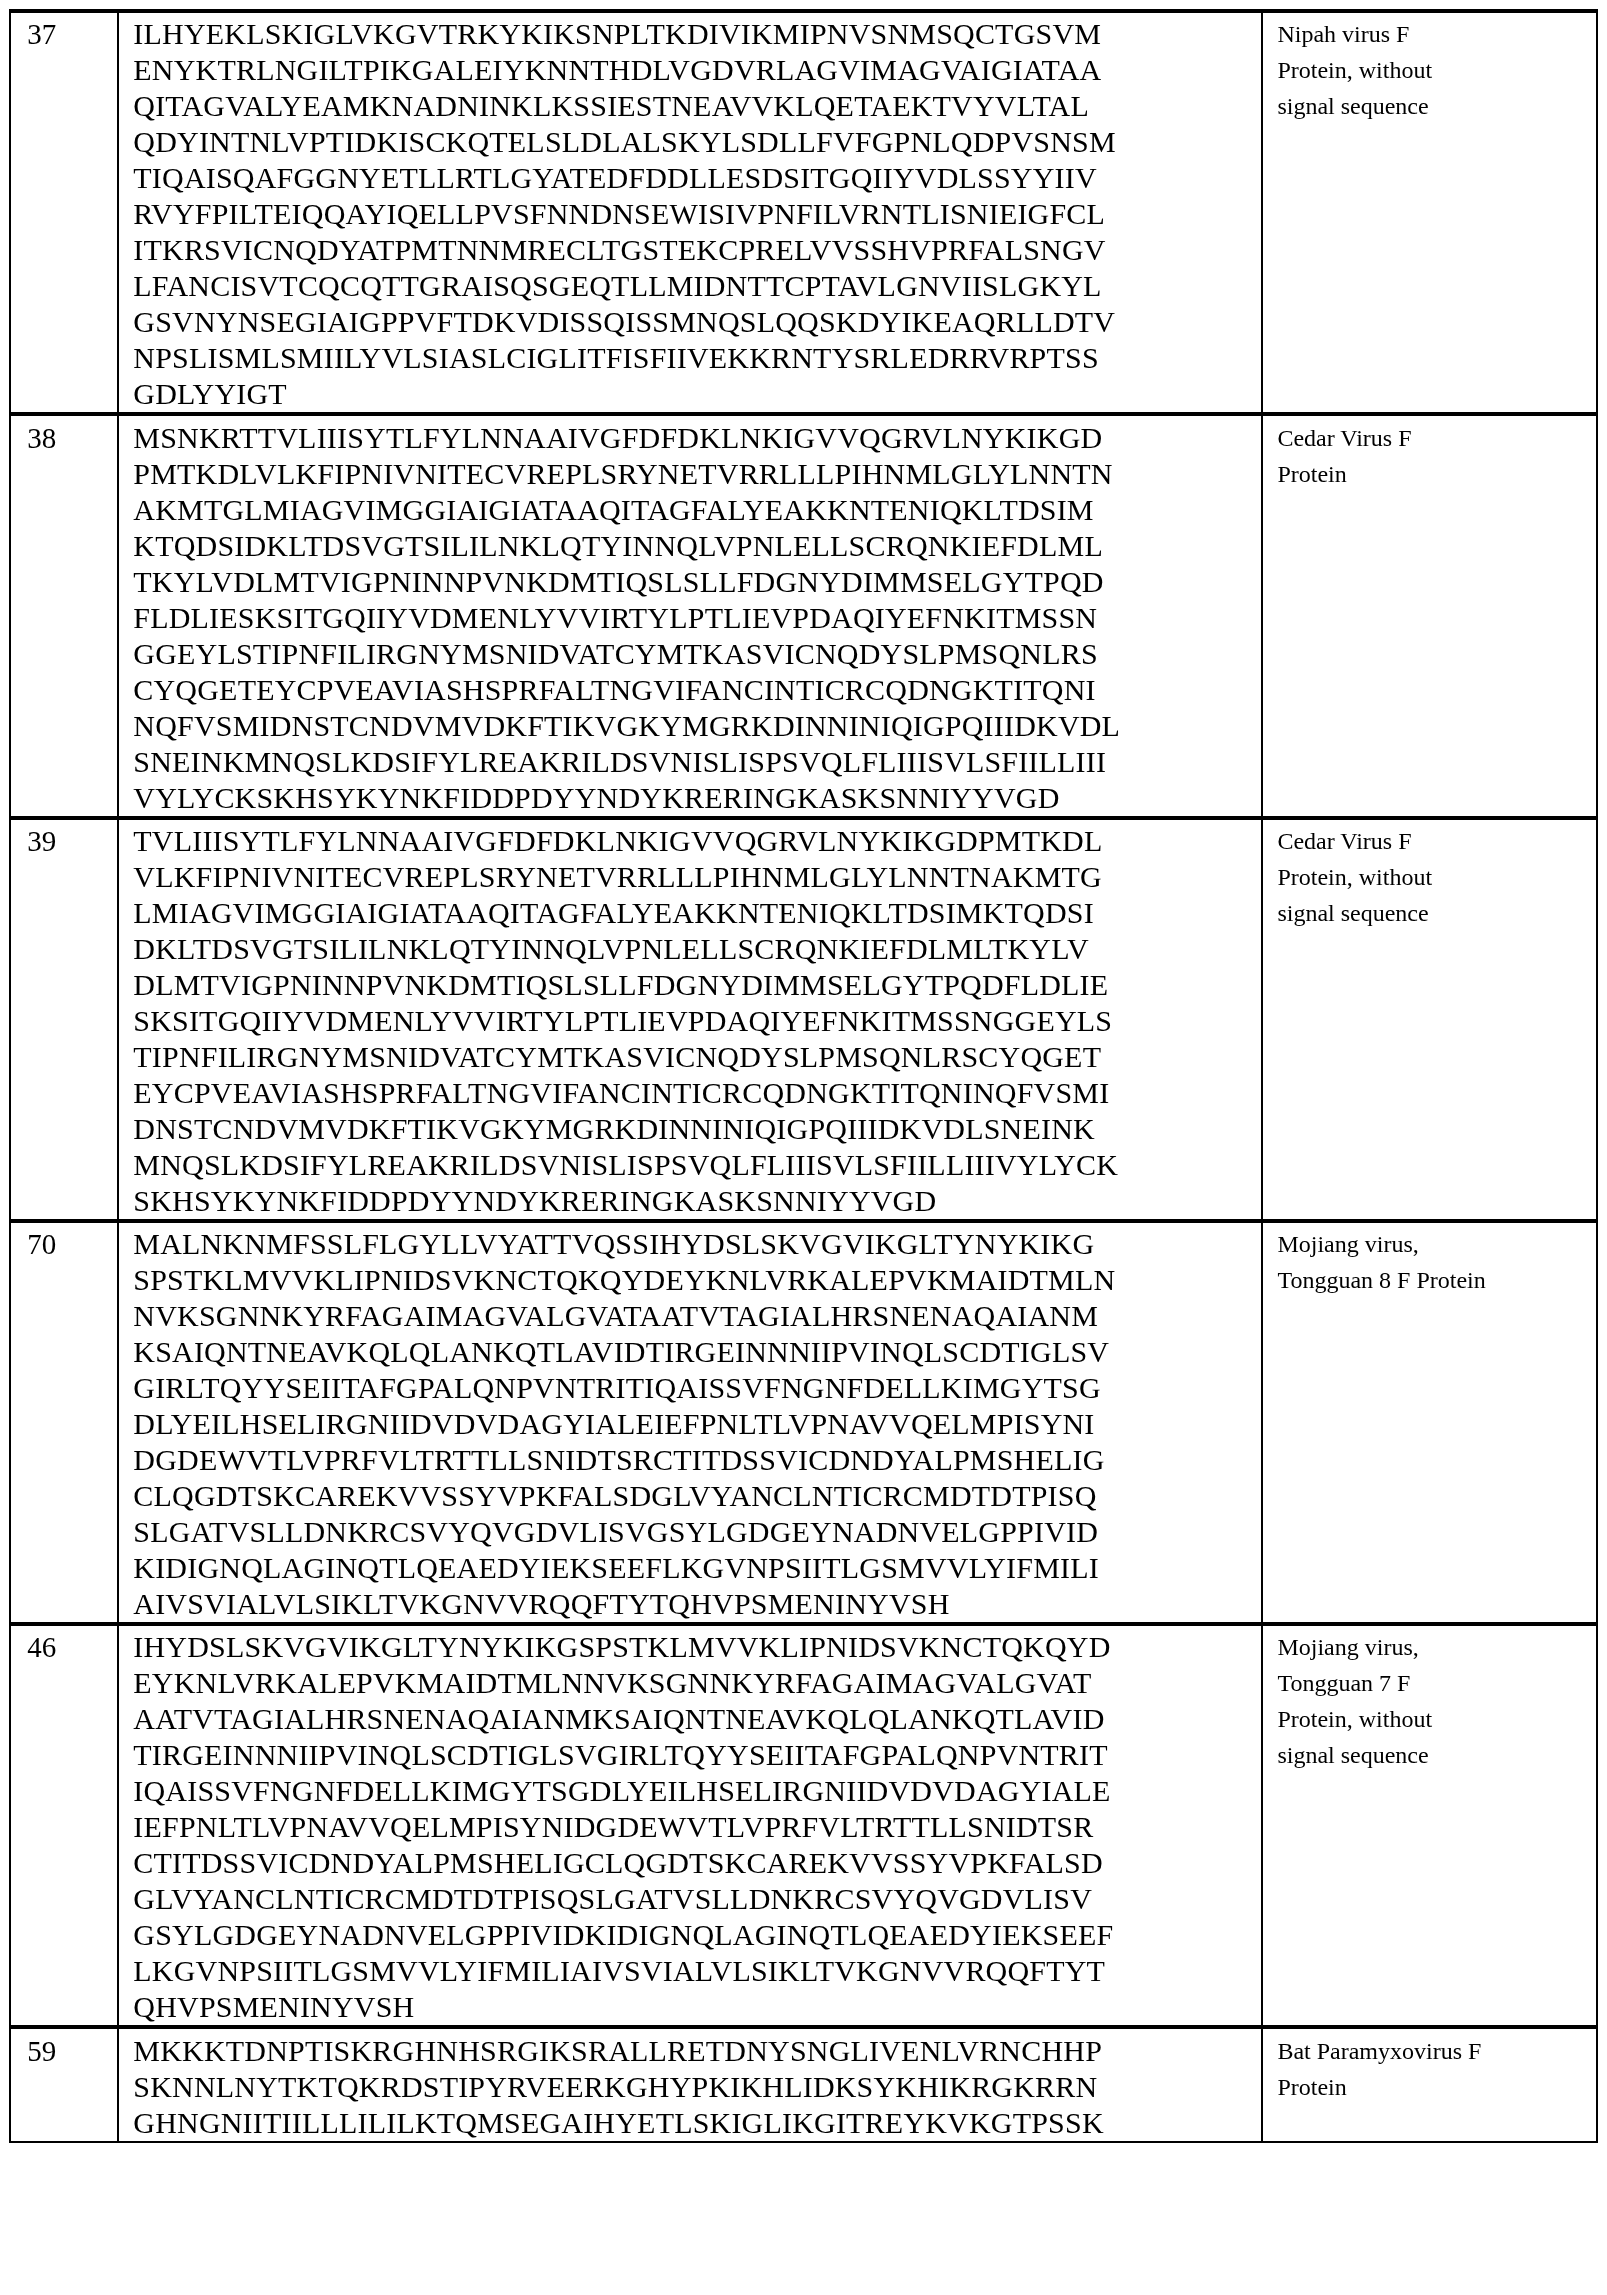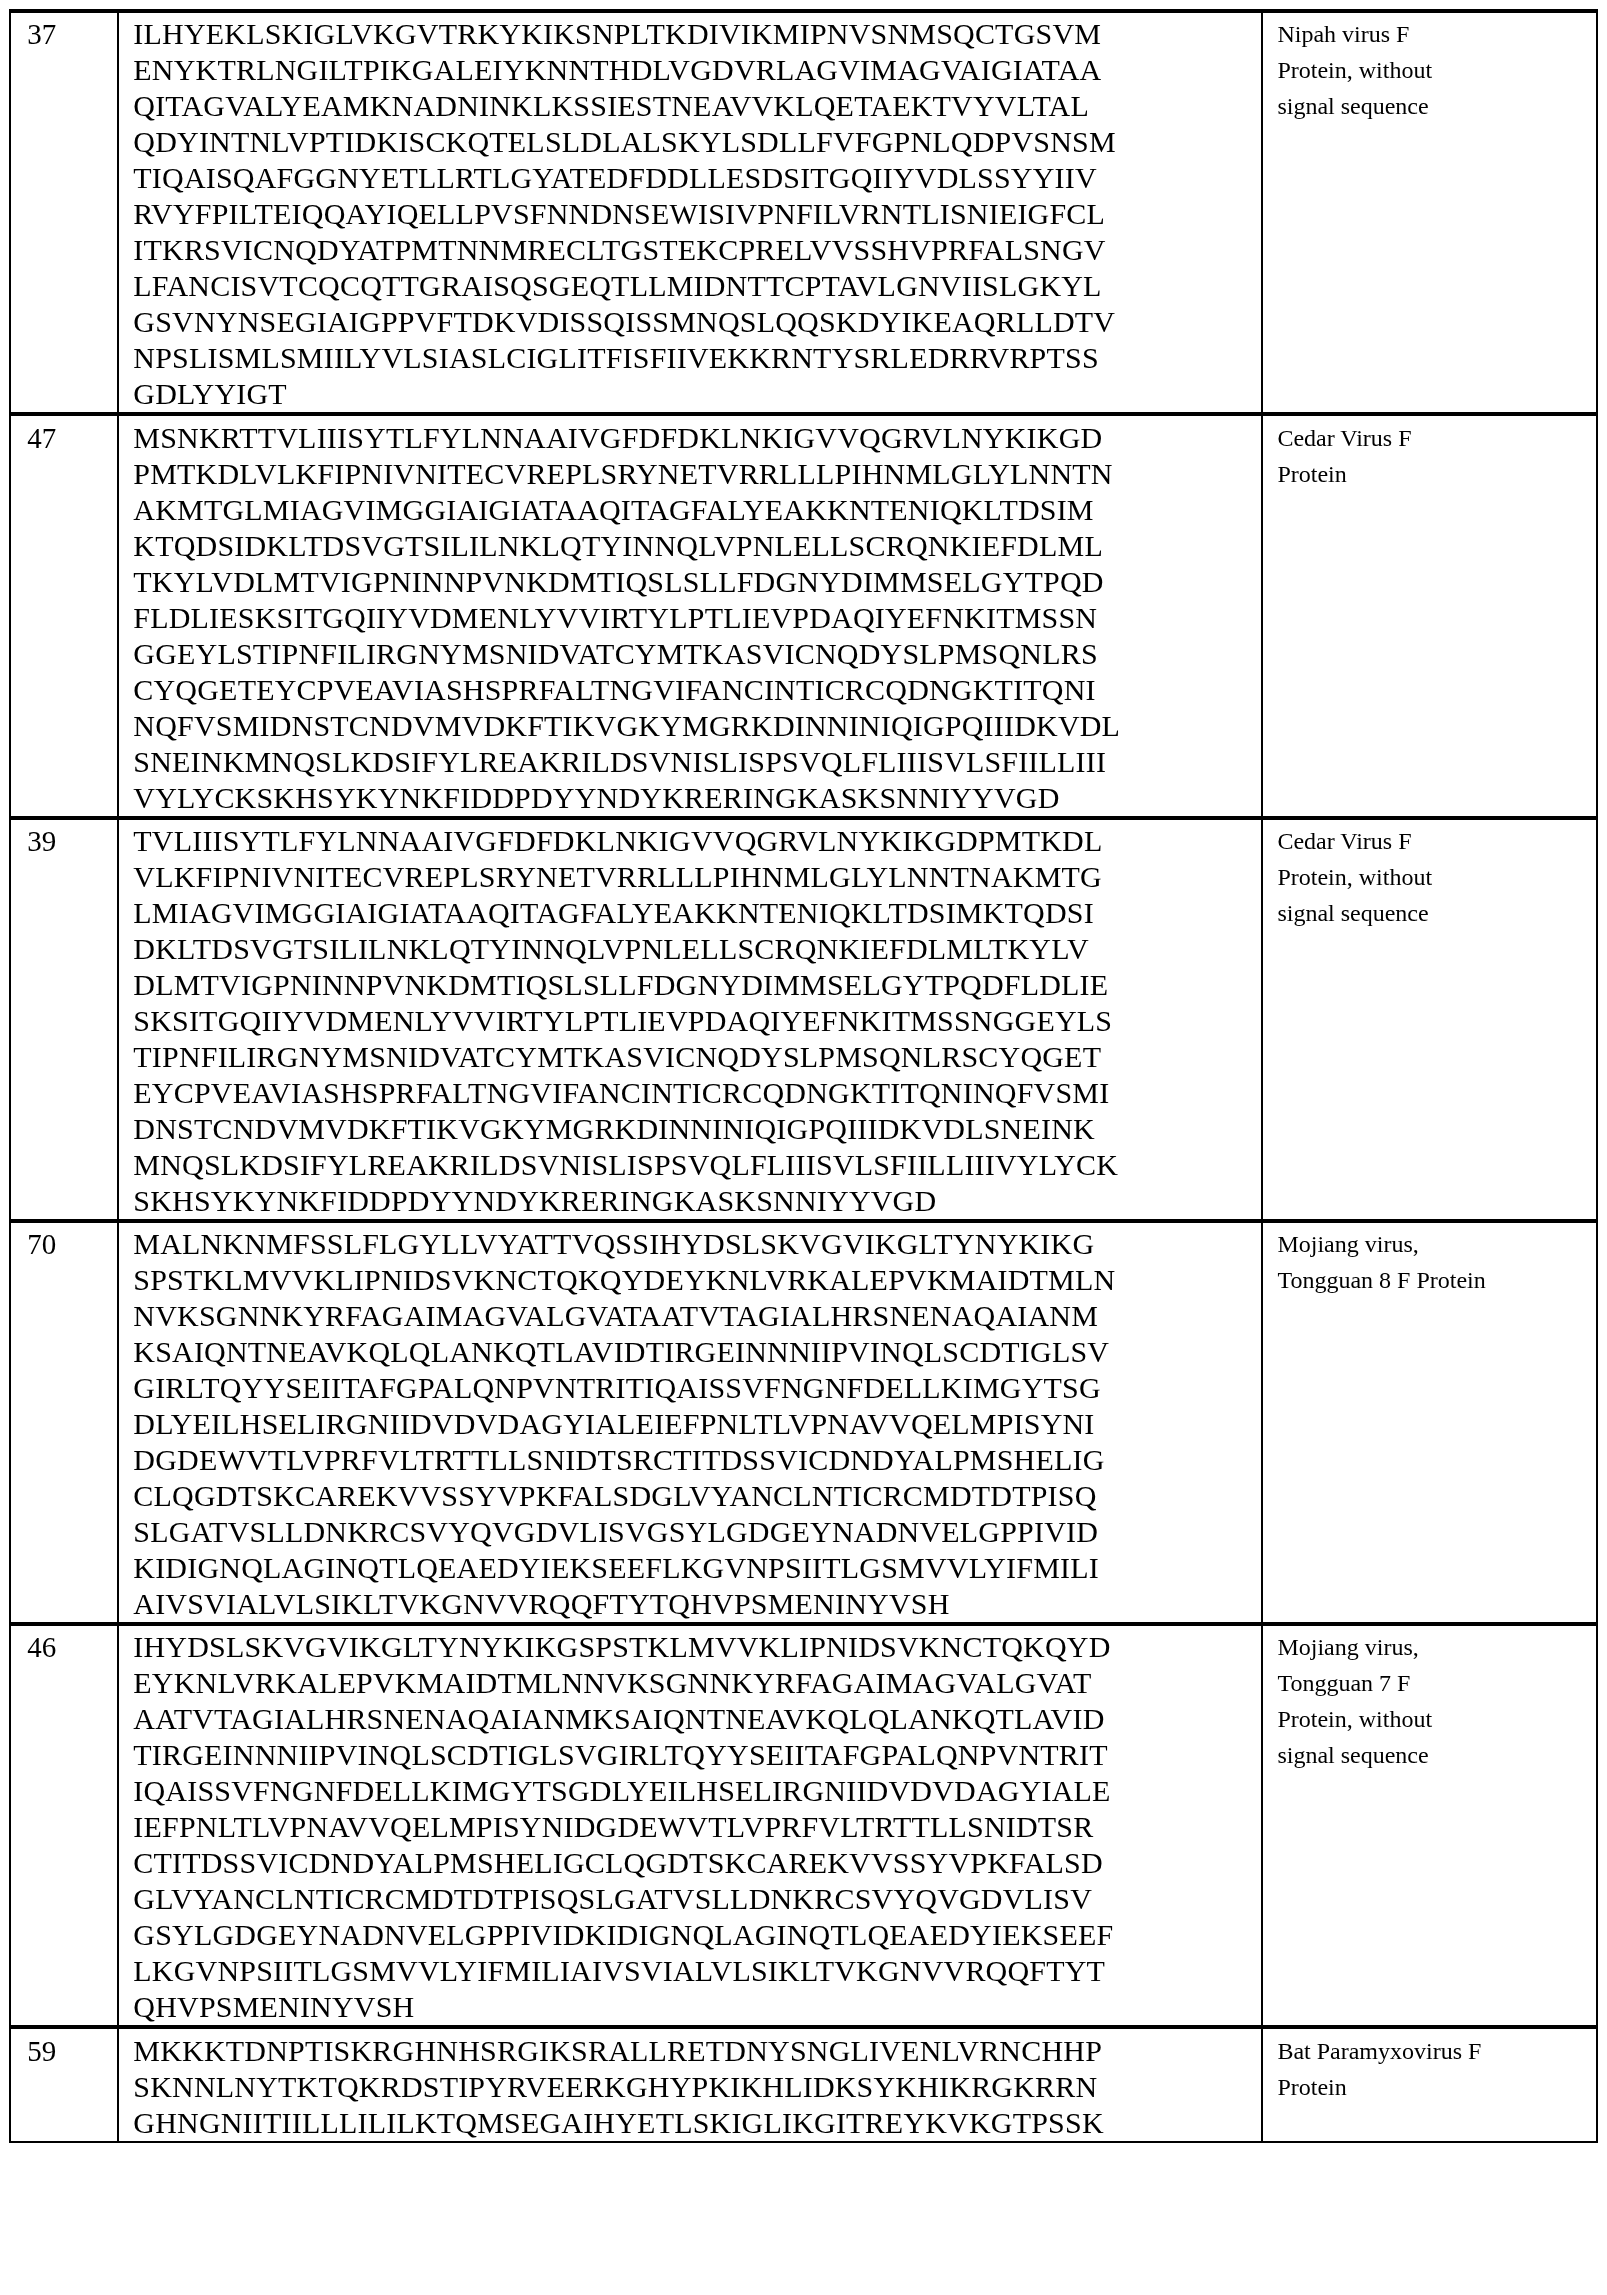--- a/index.html
+++ b/index.html
@@ -68,21 +68,21 @@
       <div class="desc-lines">
             <span class="desc-line">Nipah virus F</span>
             <span class="desc-line">Protein, without</span>
             <span class="desc-line">signal sequence</span>
           </div>
     </td>
   </tr>
 
   <tr>
     <td class="col-id">
-      <span class="id-text">47</span>
+      <span class="id-text">38</span>
     </td>
     <td class="col-seq">
       <div class="seq-lines">
             <span class="seq-line">MSNKRTTVLIIISYTLFYLNNAAIVGFDFDKLNKIGVVQGRVLNYKIKGD</span>
             <span class="seq-line">PMTKDLVLKFIPNIVNITECVREPLSRYNETVRRLLLPIHNMLGLYLNNTN</span>
             <span class="seq-line">AKMTGLMIAGVIMGGIAIGIATAAQITAGFALYEAKKNTENIQKLTDSIM</span>
             <span class="seq-line">KTQDSIDKLTDSVGTSILILNKLQTYINNQLVPNLELLSCRQNKIEFDLML</span>
             <span class="seq-line">TKYLVDLMTVIGPNINNPVNKDMTIQSLSLLFDGNYDIMMSELGYTPQD</span>
             <span class="seq-line">FLDLIESKSITGQIIYVDMENLYVVIRTYLPTLIEVPDAQIYEFNKITMSSN</span>
             <span class="seq-line">GGEYLSTIPNFILIRGNYMSNIDVATCYMTKASVICNQDYSLPMSQNLRS</span>

